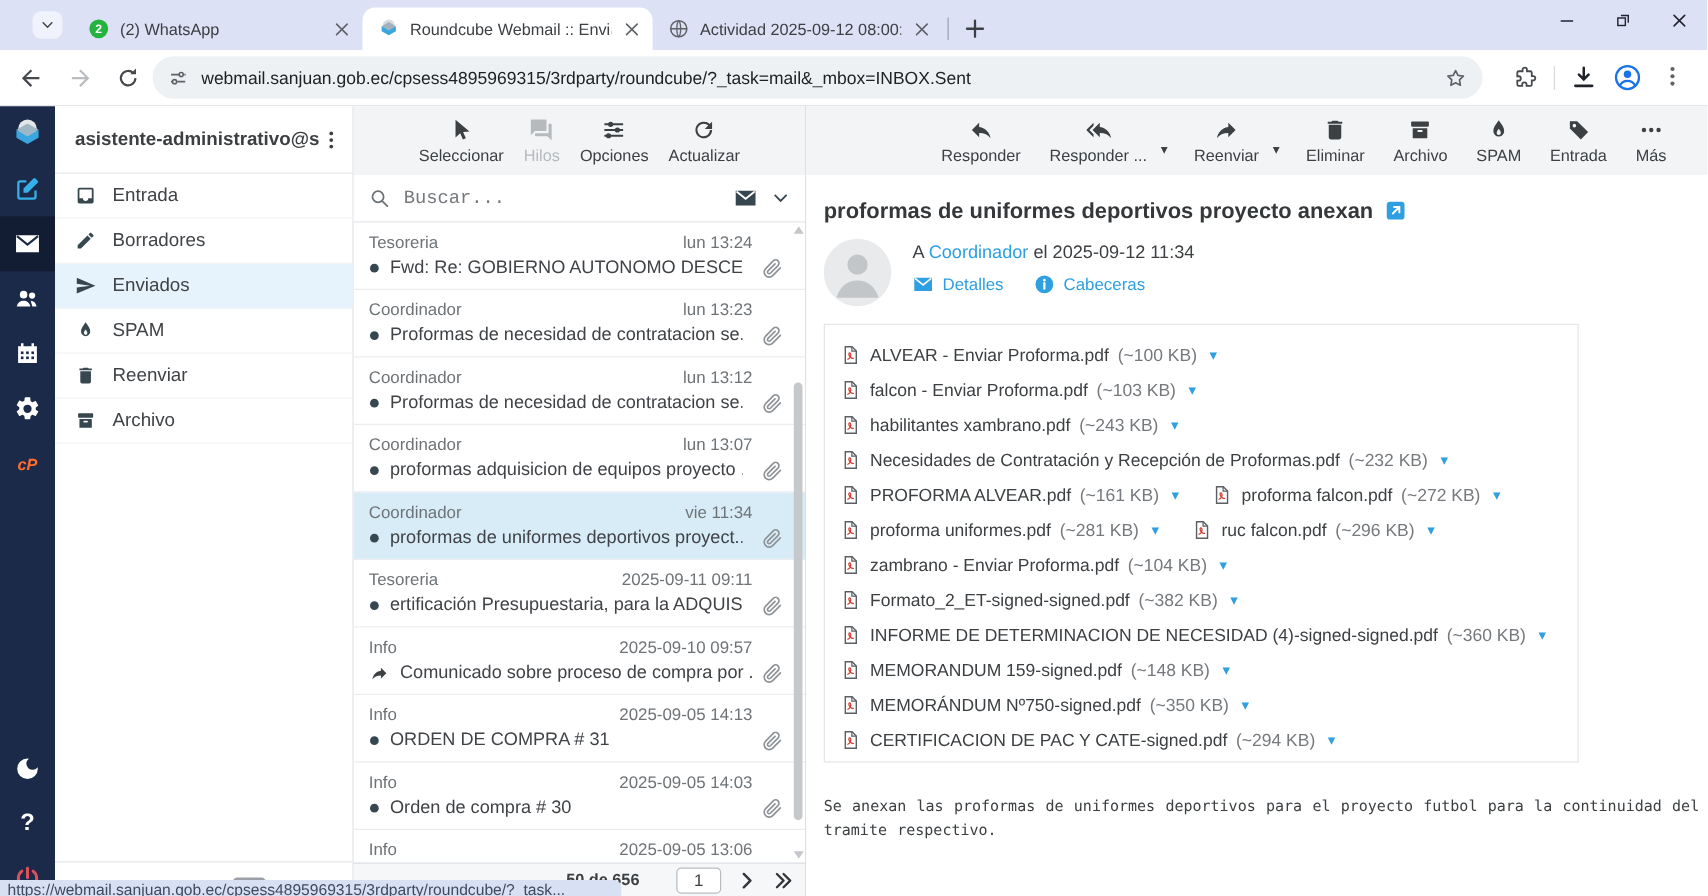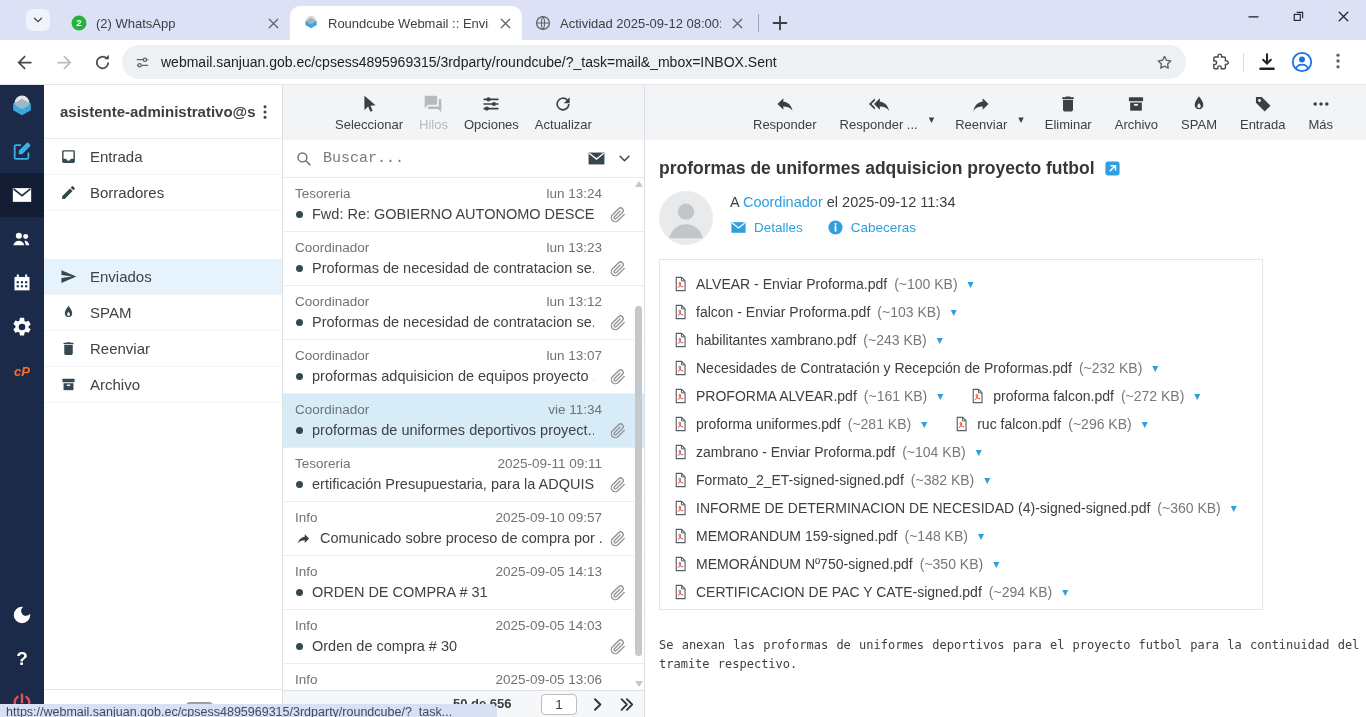--- a/index.html
+++ b/index.html
@@ -52,21 +52,21 @@
   .help-text{font-size:19px;font-weight:700;color:#fff;}
 
   #sidebar{position:absolute;left:44px;top:0;bottom:0;width:239px;background:#fff;
       border-right:1px solid #dcdfe3;box-sizing:border-box;}
   #sb-header{height:54px;display:flex;align-items:center;padding:0 8px 0 16px;
       border-bottom:1px solid #e8eaed;box-sizing:border-box;}
   #sb-account{flex:1;font-size:15px;font-weight:700;color:#3c4043;white-space:nowrap;overflow:hidden;}
   #sb-kebab{width:18px;height:18px;color:#3c4043;}
   .folder{height:36px;display:flex;align-items:center;gap:13px;padding:0 16px;font-size:15px;
       color:#3f4246;border-bottom:1px solid #f3f4f5;box-sizing:border-box;}
-  .folder.sel{background:#e7f3fc;margin-top:48px;}
+  .folder.sel{background:#e7f3fc;}
   .folder .icon{width:17px;height:17px;color:#37474f;}
   #sb-footer-line{position:absolute;left:0;right:0;bottom:27px;border-top:1px solid #e4e6ea;}
   #splitter-handle{position:absolute;bottom:7px;left:186px;width:27px;height:8px;border-radius:4px;background:#9aa0a6;}
 
   #listcol{position:absolute;left:283px;top:0;bottom:0;width:362px;border-right:1px solid #dcdfe3;box-sizing:border-box;background:#fff;}
   .col-toolbar{height:55px;background:#f3f4f6;display:flex;align-items:center;}
   #list-toolbar{justify-content:center;gap:12px;}
   .tbtn{display:flex;flex-direction:column;align-items:center;gap:3px;color:#3d4043;font-size:13px;padding:0 2px;}
   .tbtn .icon{width:20px;height:20px;}
   .tbtn.dis{color:#b7babd;}
@@ -719,21 +719,21 @@
               <circle cx="5" cy="12" r="2.1" fill="currentColor"></circle>
               <circle cx="12" cy="12" r="2.1" fill="currentColor"></circle>
               <circle cx="19" cy="12" r="2.1" fill="currentColor"></circle>
             </svg>
           </span>
           <span>Más</span>
         </div>
       </div>
     <div id="msg-content">
       <div id="subject-line">
-        <span id="subject">proformas de uniformes adquisicion proyecto futbol</span>
+        <span id="subject">proformas de uniformes deportivos proyecto anexan</span>
         <span class="icon" id="subject-extlink">
             <svg viewBox="0 0 24 24" xmlns="http://www.w3.org/2000/svg">
               <rect x="2" y="2" width="20" height="20" rx="3.5" fill="#2e9fe0"></rect>
               <path d="M8.8 15.2l6.6-6.6M10.2 8h6v6" fill="none" stroke="#fff" stroke-width="2.2" stroke-linecap="round"></path>
             </svg>
           </span>
       </div>
       <div id="msg-header">
         <div id="avatar"><span class="icon" style="width:54px;height:54px">
               <svg viewBox="0 0 24 24" xmlns="http://www.w3.org/2000/svg">

